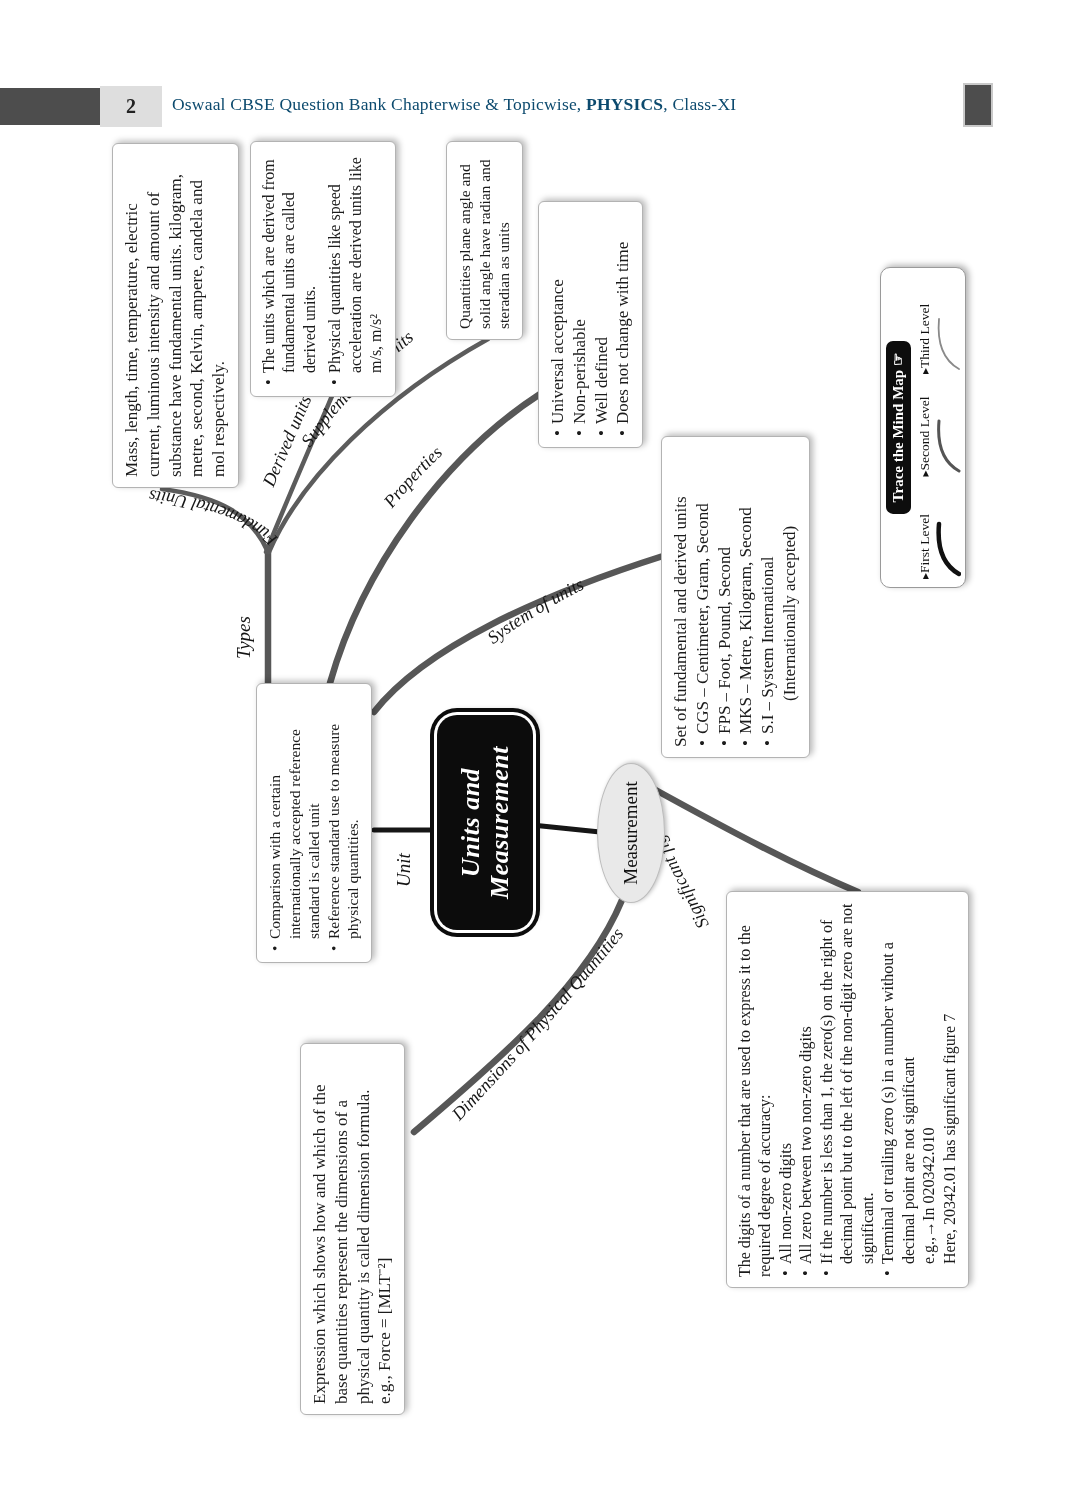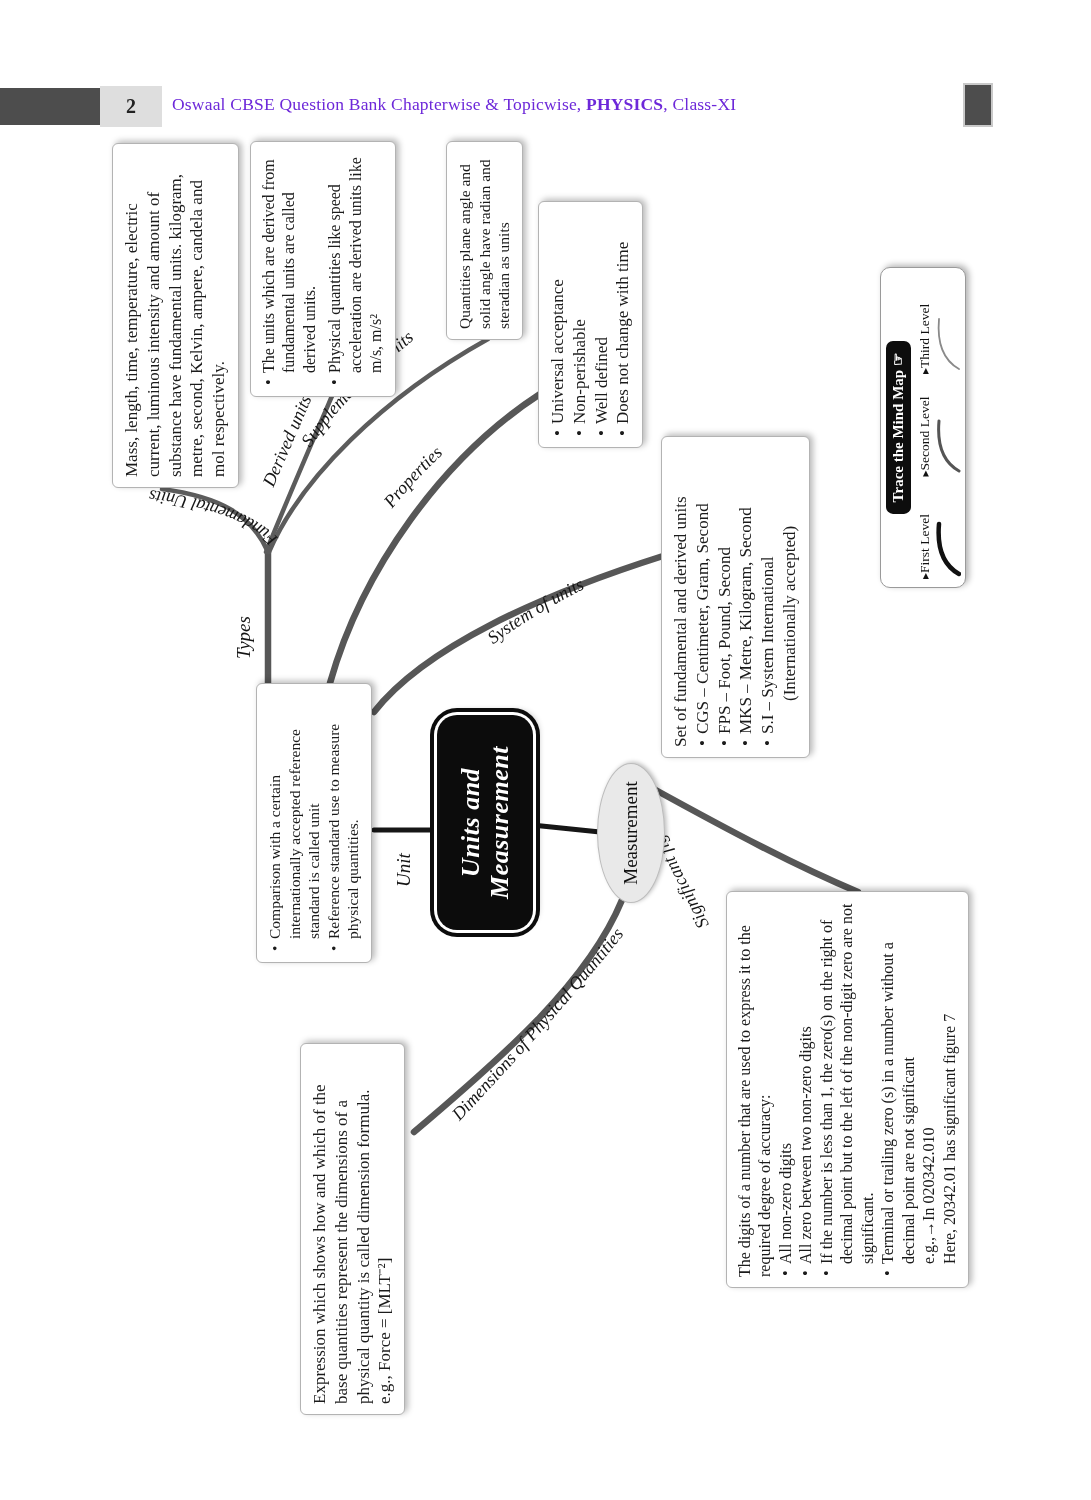--- a/index.html
+++ b/index.html
@@ -8,21 +8,21 @@
     background:#ffffff;font-family:"Liberation Serif",serif;color:#1b1b1b;
   }
   
   .hdr{position:absolute;left:0;top:82px;width:1091px;height:48px;}
   .hdr-bar-left{position:absolute;left:0;top:6px;width:100px;height:37px;background:#4d4d4d;}
   .hdr-pagenum{
     position:absolute;left:100px;top:4px;width:62px;height:41px;background:#dedede;
     display:flex;align-items:center;justify-content:center;
     font-weight:bold;font-size:20px;color:#222;
   }
-  .hdr-title{position:absolute;left:172px;top:12px;font-size:17.5px;color:#6d28d9;letter-spacing:.2px;white-space:nowrap;}
+  .hdr-title{position:absolute;left:172px;top:12px;font-size:17.5px;color:#0c4a6e;letter-spacing:.2px;white-space:nowrap;}
   .hdr-title b{font-weight:bold;}
   .hdr-block-right{position:absolute;left:963px;top:1px;width:26px;height:40px;background:#4d4d4d;border:2px solid #c9c9c9;}
   
   .map{
     position:absolute;left:0;top:120px;width:1380px;height:1091px;
     transform-origin:0 0;transform:rotate(-90deg) translateX(-1380px);
   }
   .map svg.curves{position:absolute;left:0;top:0;}
   .mbox{
     position:absolute;background:#fff;border:1px solid #b3b3b3;border-radius:6px;

